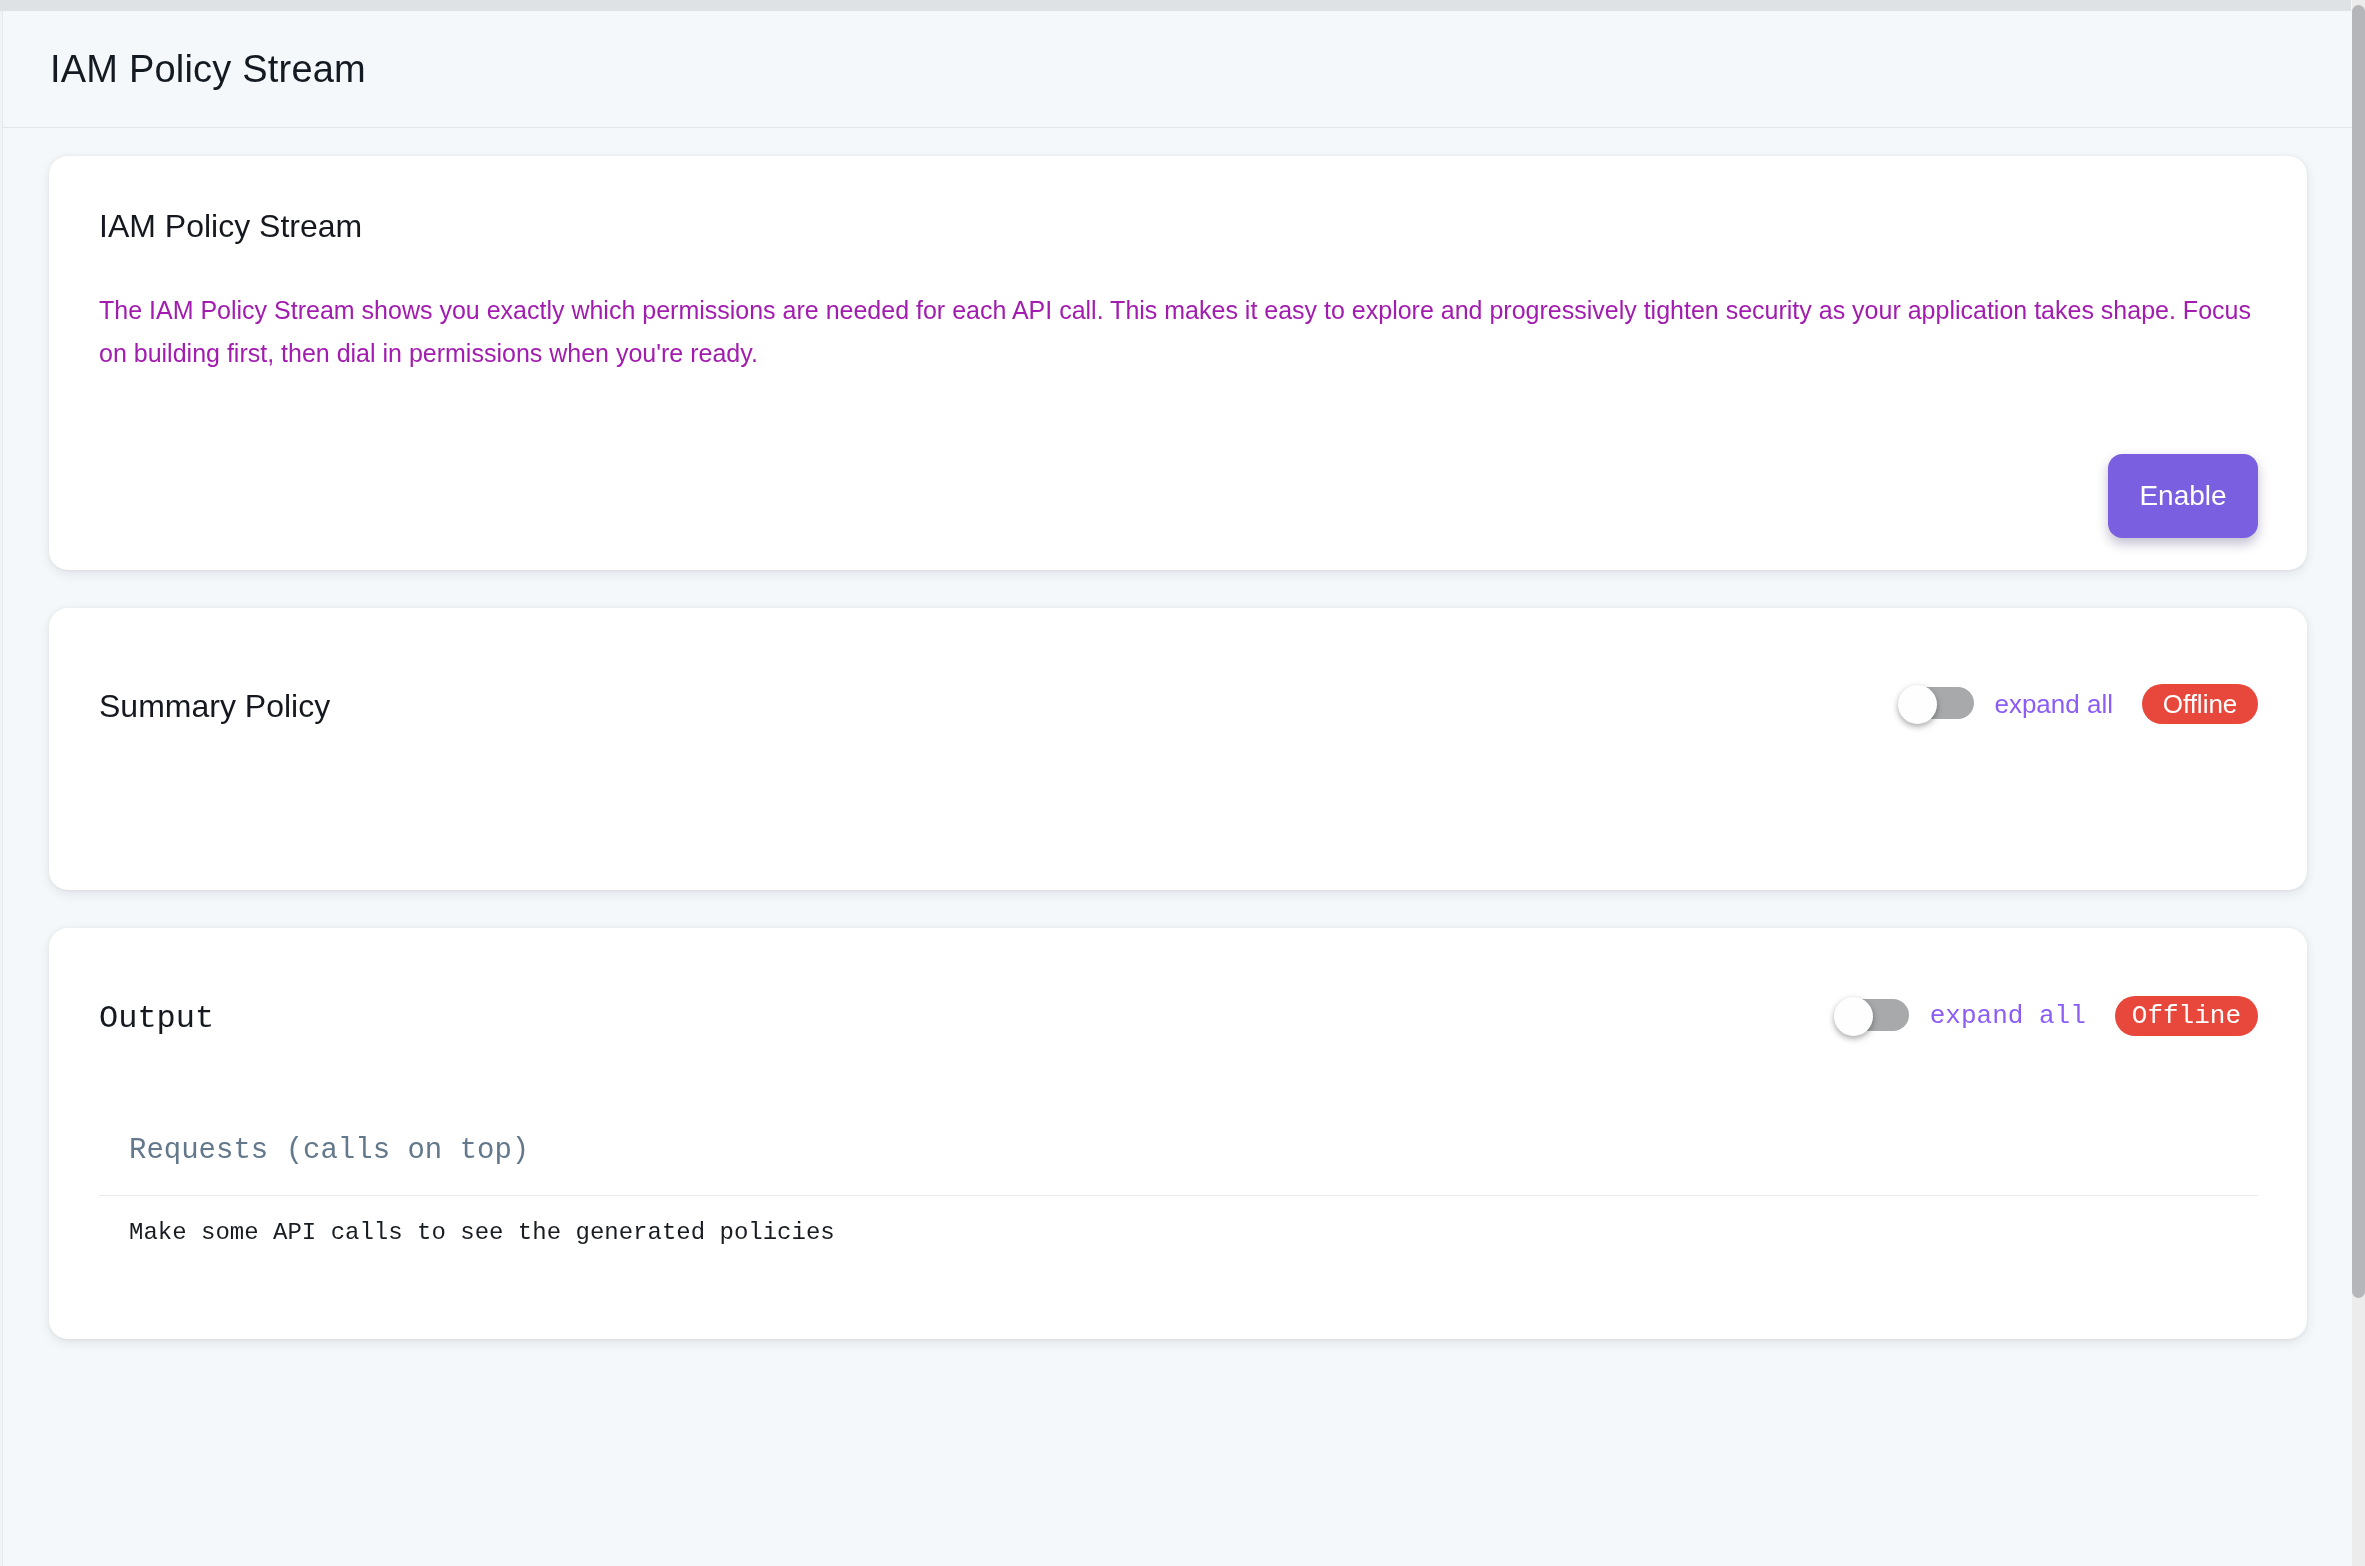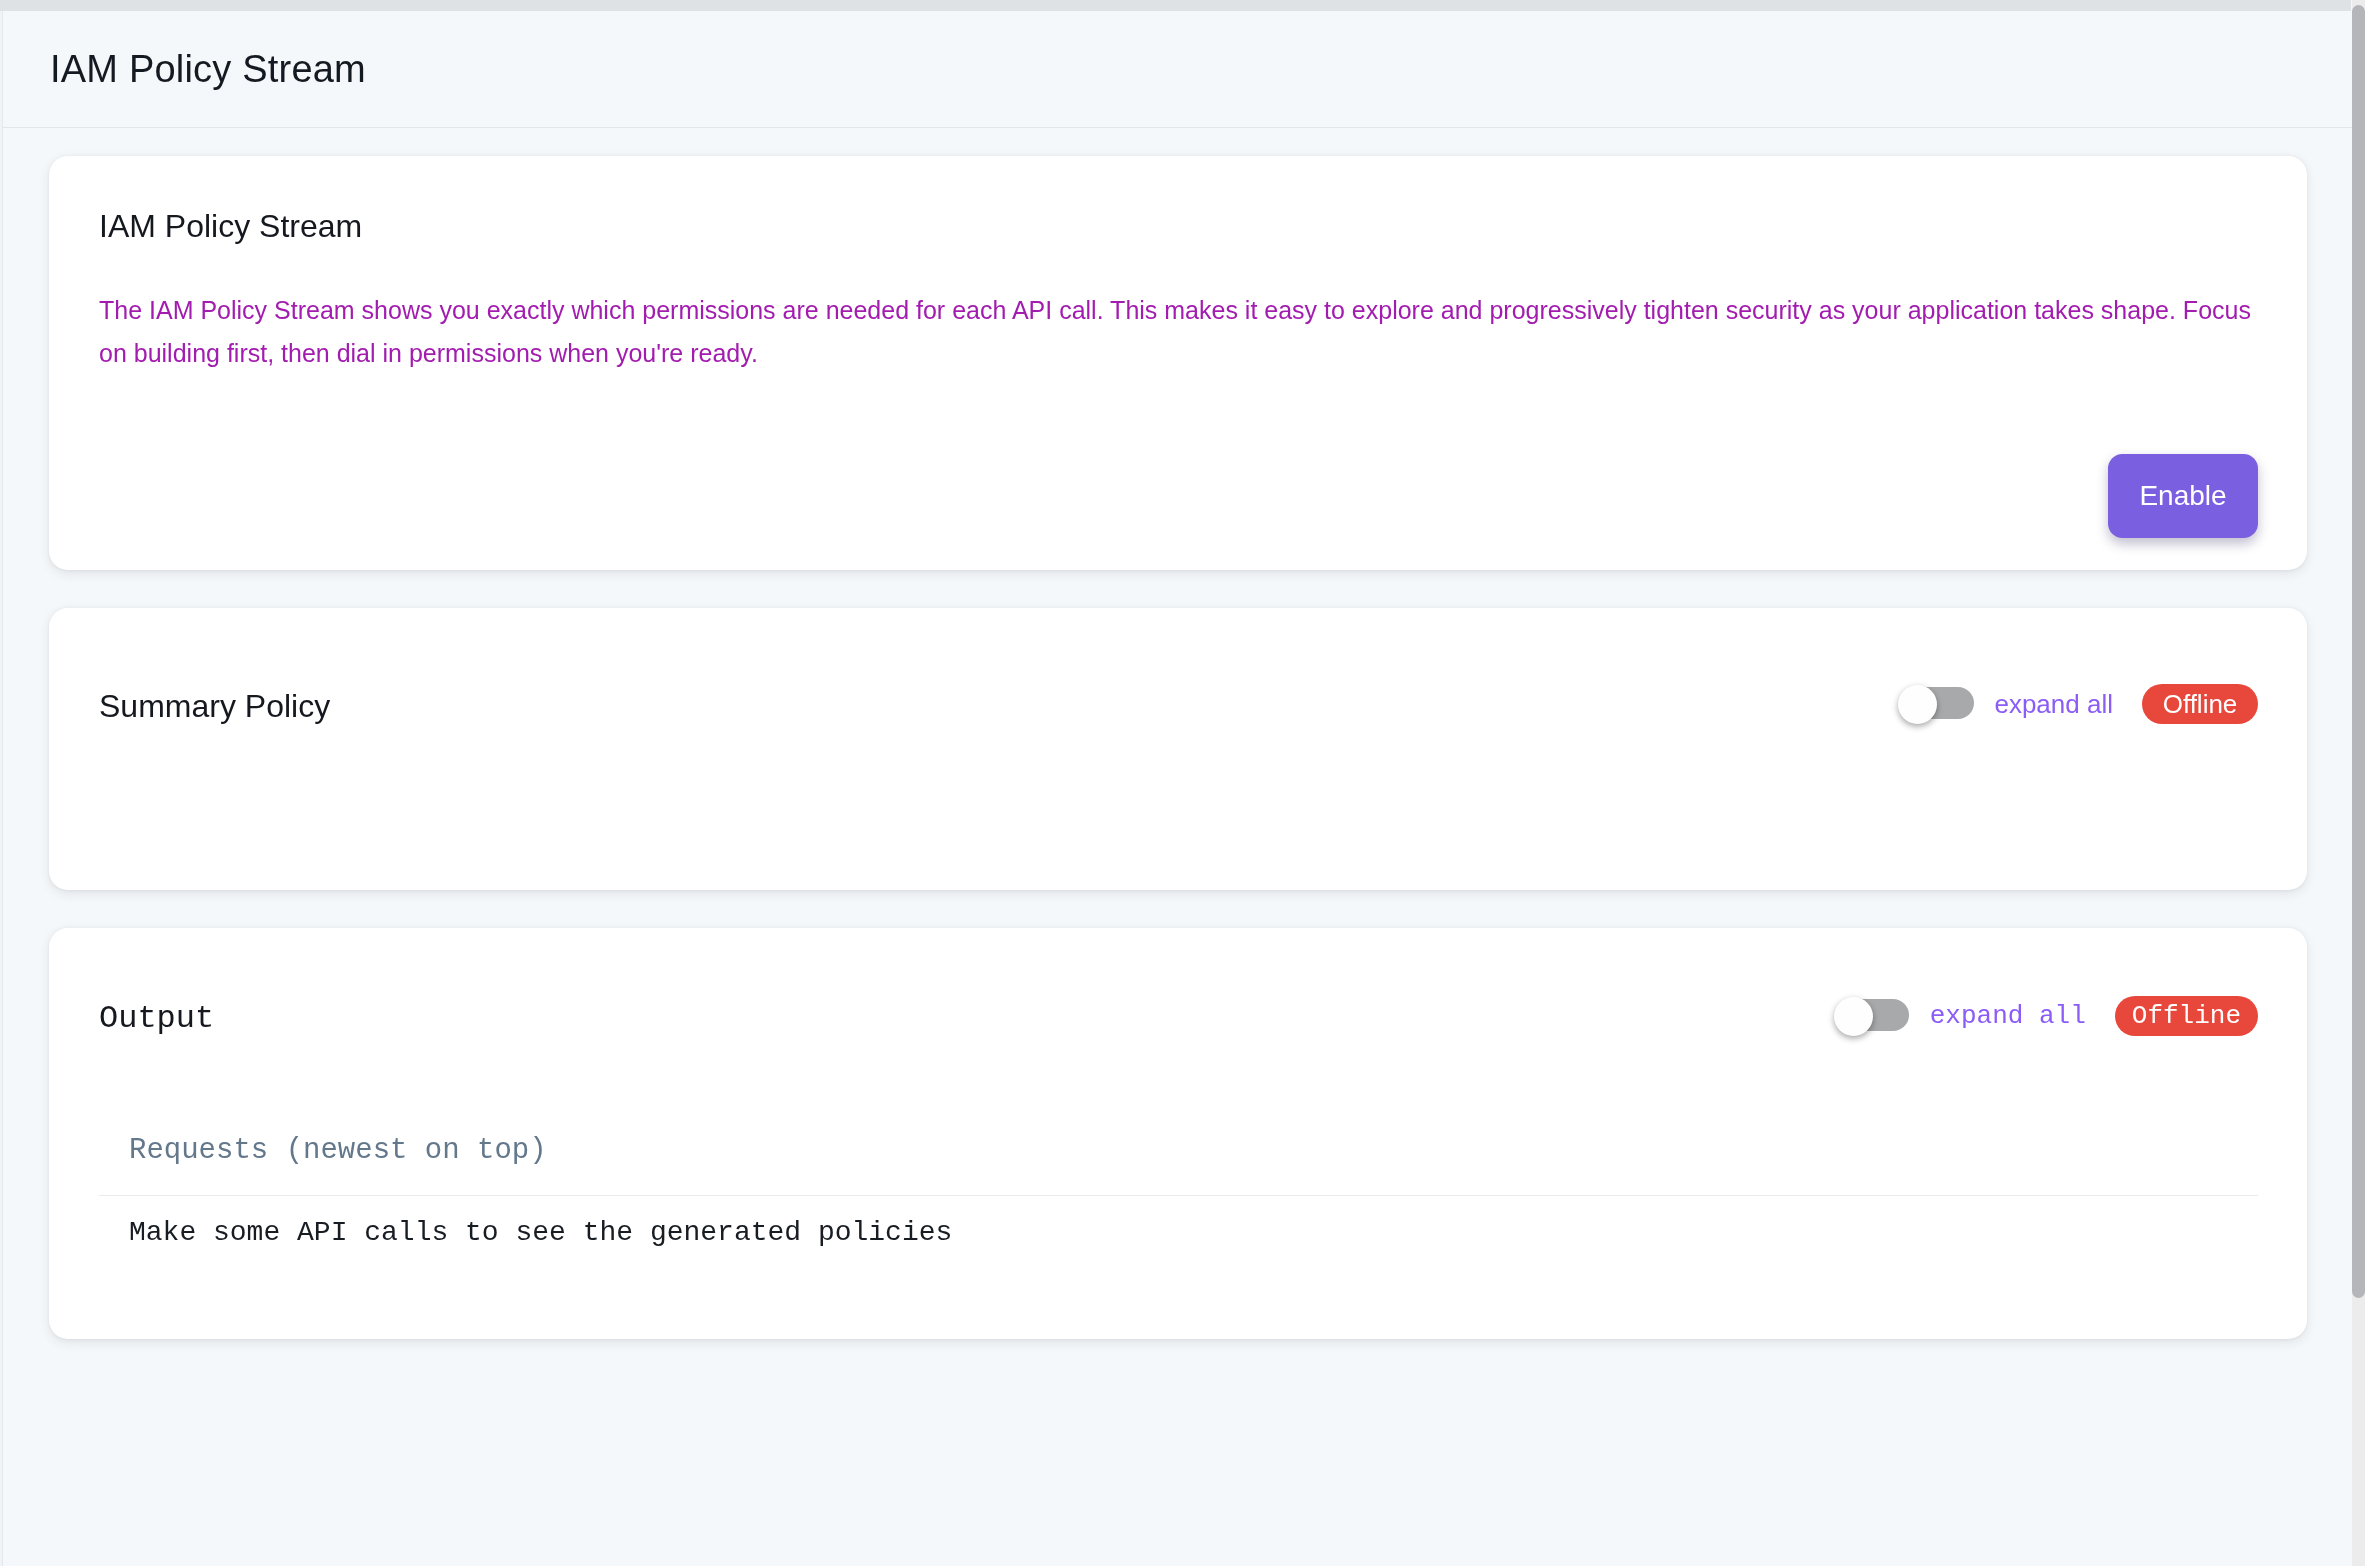--- a/index.html
+++ b/index.html
@@ -111,21 +111,21 @@
     border-radius: 28px;
     background: #e8473c;
     color: #ffffff;
     font-size: 26px;
     display: inline-flex; align-items: center; justify-content: center;
   }
 
   .requests { margin-top: 96px; padding-bottom: 43px; }
   .requests-heading { font-size: 29px; line-height: 34px; color: #64788c; padding-left: 30px; }
   .requests-divider { border-top: 1.7px solid #e8ebee; margin-top: 27px; }
-  .requests-empty { font-size: 28px; line-height: 29px; color: #181d23; padding: 22px 0 0 30px; }
+  .requests-empty { font-size: 24px; line-height: 29px; color: #181d23; padding: 22px 0 0 30px; }
 
   .scrollbar {
     position: absolute; top: 0; right: 0;
     width: 14.5px; height: 100%;
     background: #ececec;
     z-index: 6;
   }
   .scrollbar .thumb {
     position: absolute; top: 5.1px; left: 0.9px;
     width: 13px; height: 1293px;
@@ -174,21 +174,21 @@
         <div class="switch" role="switch" aria-checked="false">
           <div class="track" style="background: rgb(167, 169, 171);"></div>
           <div class="knob"></div>
         </div>
         <span class="expand-label">expand all</span>
         <span class="badge" style="background: rgb(232, 71, 60);">Offline</span>
       </div>
     </div>
 
     <div class="requests">
-      <div class="requests-heading">Requests (newest on top)</div>
+      <div class="requests-heading">Requests (calls on top)</div>
       <div class="requests-divider"></div>
       <div class="requests-empty">Make some API calls to see the generated policies</div>
     </div>
   </section>
 
 </main>
 
 <div class="scrollbar">
   <div class="thumb"></div>
 </div>

